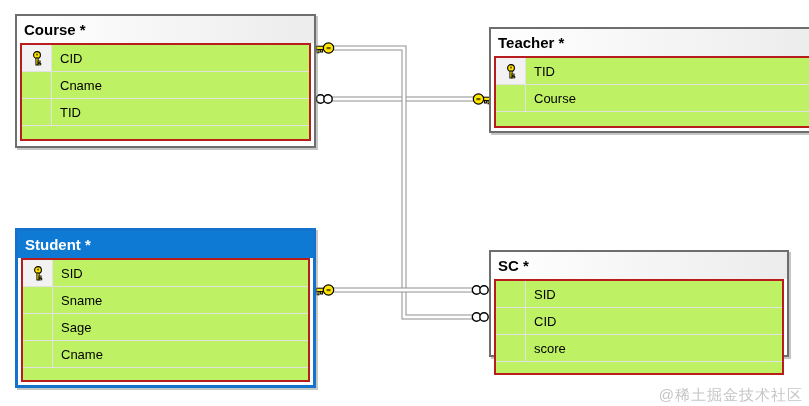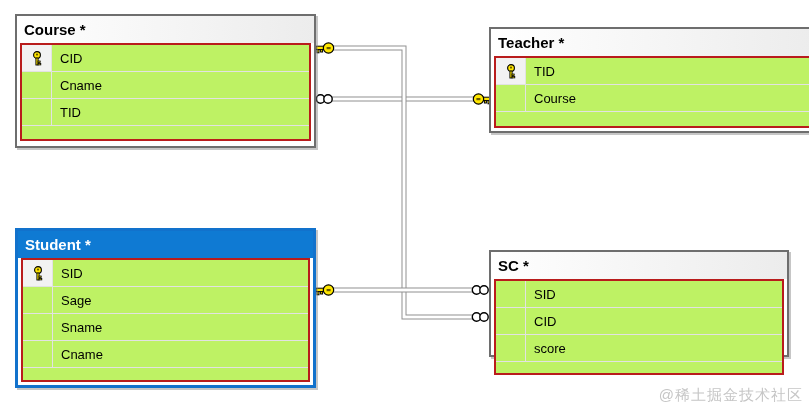--- a/index.html
+++ b/index.html
@@ -167,28 +167,28 @@
               <circle cx="5" cy="3.6" r="1.1" fill="#6b5c00"></circle>
               <rect x="3.9" y="7" width="2.2" height="7" fill="#ffe600" stroke="#000" stroke-width="0.9"></rect>
               <rect x="6" y="10" width="2.2" height="1.5" fill="#ffe600" stroke="#000" stroke-width="0.8"></rect>
               <rect x="6" y="12.4" width="2.8" height="1.5" fill="#ffe600" stroke="#000" stroke-width="0.8"></rect>
             </svg>
           </div>
         <div class="cell-name">SID</div>
       </div>
       <div class="row">
         <div class="cell-icon"></div>
+        <div class="cell-name">Sname</div>
+      </div>
+      <div class="row">
+        <div class="cell-icon"></div>
         <div class="cell-name">Sage</div>
       </div>
       <div class="row">
         <div class="cell-icon"></div>
-        <div class="cell-name">Sname</div>
-      </div>
-      <div class="row">
-        <div class="cell-icon"></div>
         <div class="cell-name">Cname</div>
       </div>
     </div>
   </div>
 
   <div class="tbl" style="left:489px;top:250px;width:300px;height:107px;">
     <div class="tbl-header">
       <span>SC *</span>
     </div>
     <div class="tbl-grid" style="height:96px;">

